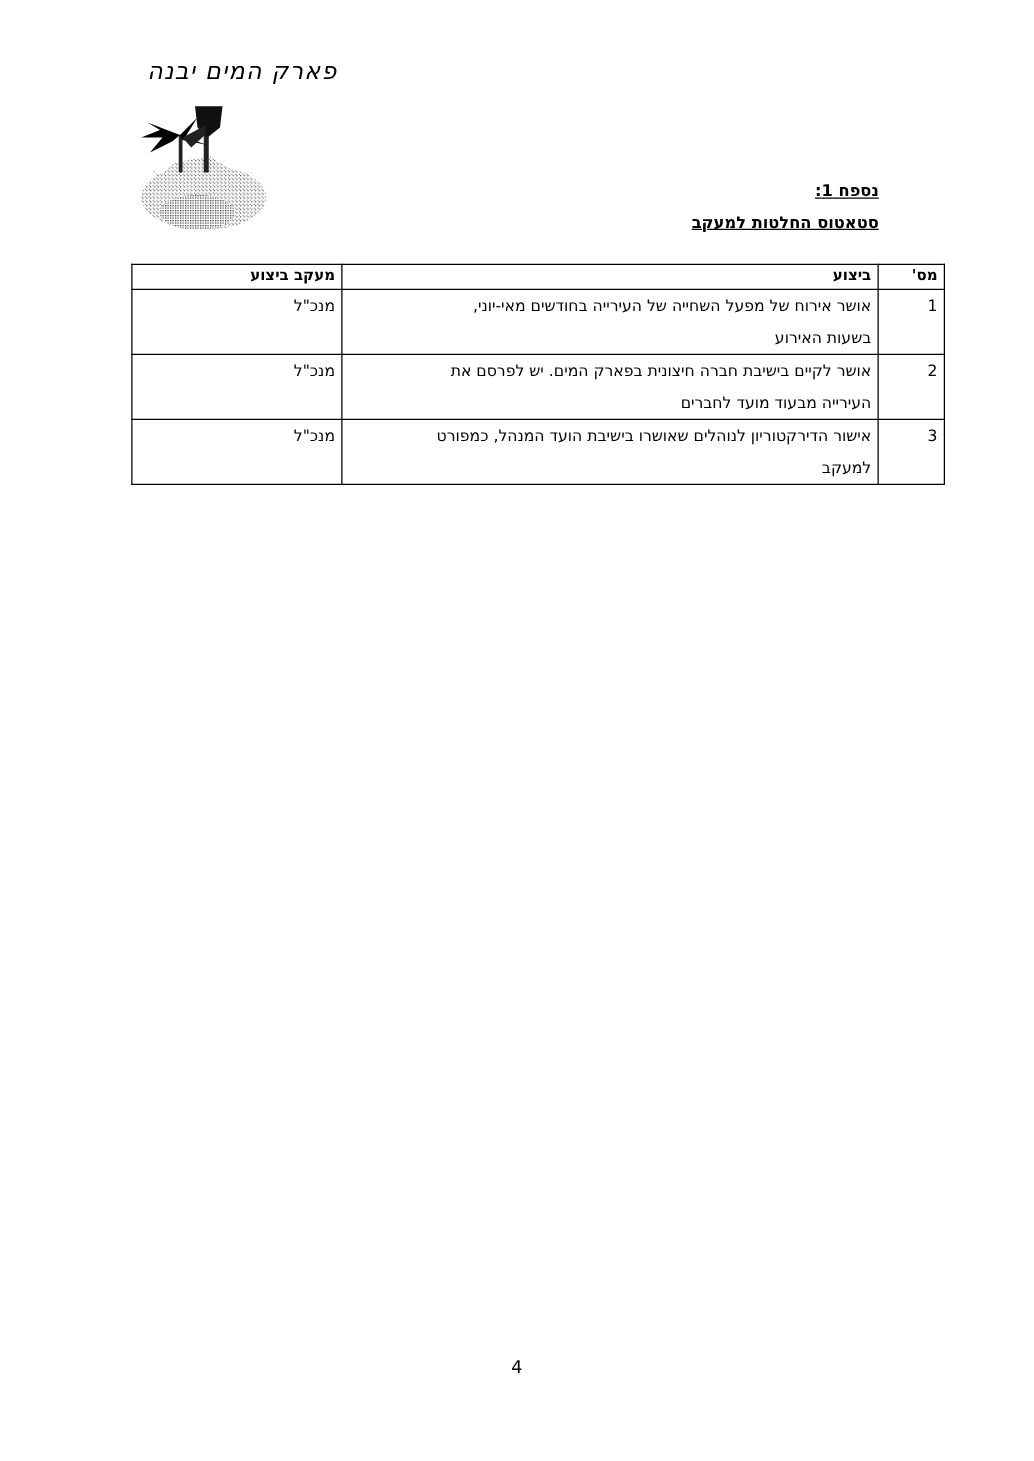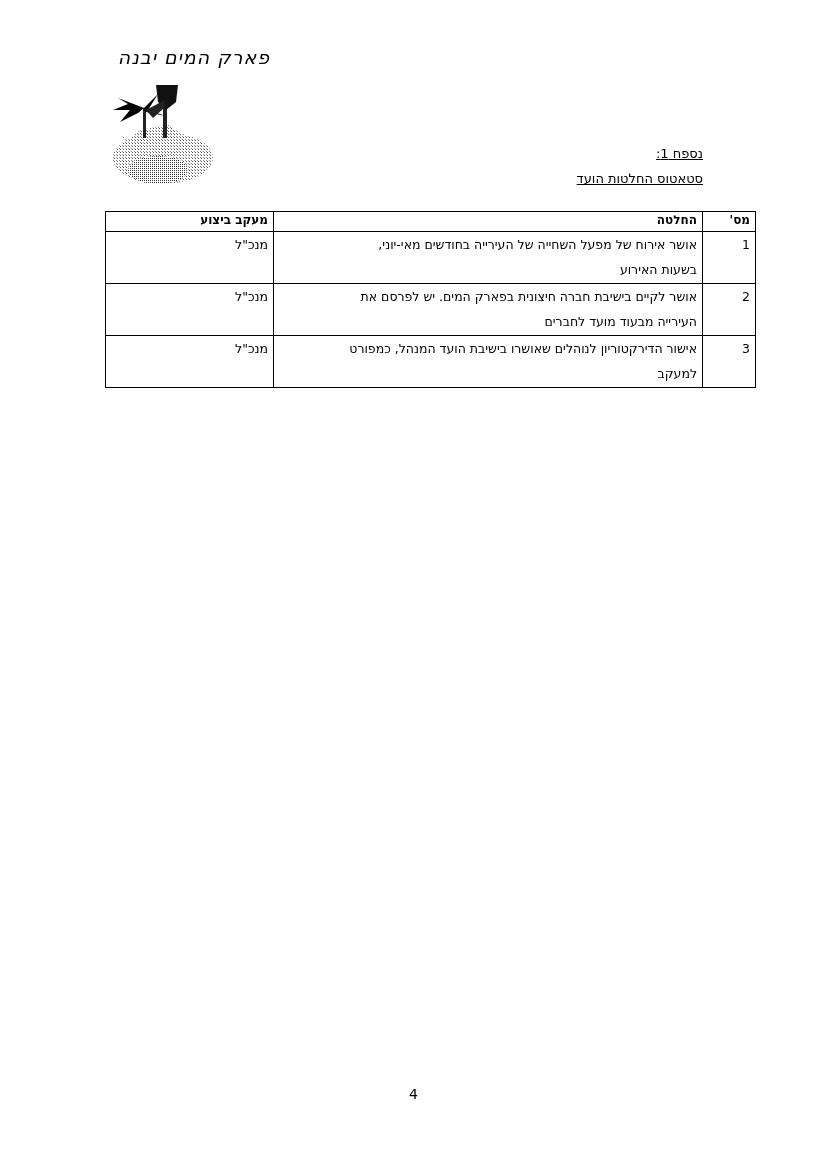--- a/index.html
+++ b/index.html
@@ -2,21 +2,21 @@
 <html><head>
   <meta charset="utf-8">
   <style>
     html, body { margin: 0; padding: 0; background: #ffffff; }
     body { width: 827px; height: 1169px; position: relative; overflow: hidden;
            font-family: "DejaVu Serif", serif; color: #000; }
     .logo-title { position: absolute; left: 108px; top: 46px; width: 162px;
                   font-family: "DejaVu Sans", sans-serif; font-style: italic;
                   font-size: 19px; direction: rtl; text-align: right; letter-spacing: 1px; }
     .logo-img { position: absolute; left: 108px; top: 80px; width: 122px; height: 110px; }
-    .heading { position: absolute; right: 124px; direction: rtl; font-weight: normal;
+    .heading { position: absolute; right: 124px; direction: rtl; font-weight: bold;
                font-family: "DejaVu Sans", sans-serif; font-size: 13px; text-decoration: underline; }
     .h1 { top: 146px; }
     .h2 { top: 171px; }
     table.decisions { position: absolute; left: 105px; top: 211px; width: 651px;
                       border-collapse: collapse; direction: rtl;
                       font-family: "DejaVu Sans", sans-serif; font-size: 12.5px; }
     table.decisions td, table.decisions th { border: 1px solid #000; vertical-align: top;
                       padding: 1px 5px; text-align: right; }
     table.decisions th { font-weight: bold; height: 17px; font-size: 12px; text-align: right; }
     table.decisions td { height: 48px; line-height: 25px; padding-top: 0; }
@@ -49,27 +49,27 @@
   <polygon points="12,55 20,60 32,50 60,45 80,58 95,58 70,70 30,72" fill="url(#dots)"></polygon>
   <rect x="35" y="28" width="3" height="30" fill="#222"></rect>
   <rect x="55" y="20" width="4" height="38" fill="#222"></rect>
   <path d="M36 28 L10 18 L20 24 L5 30 L22 30 L12 42 L30 33 L36 28 Z" fill="#000"></path>
   <path d="M36 28 L50 14 L40 30 L58 36 L38 32 Z" fill="#000"></path>
   <path d="M48 5 L70 5 L68 22 L58 30 L50 22 Z" fill="#111"></path>
   <path d="M57 20 L38 30 L45 38 L56 28 Z" fill="#222"></path>
 </svg>
 
 <div class="heading h1">נספח 1:</div>
-<div class="heading h2">סטאטוס החלטות הועד</div>
+<div class="heading h2">סטאטוס החלטות למעקב</div>
 
 <table class="decisions">
   <tbody>
       <tr>
     <th class="col-num">מס'</th>
-    <th class="col-decision">החלטה</th>
+    <th class="col-decision">ביצוע</th>
     <th class="col-track">מעקב ביצוע</th>
   </tr>
   <tr>
     <td class="num-cell">1</td>
     <td>
       <div>אושר אירוח של מפעל השחייה של העירייה בחודשים מאי-יוני,</div>
       <div>בשעות האירוע</div>
     </td>
     <td>מנכ"ל</td>
   </tr>

